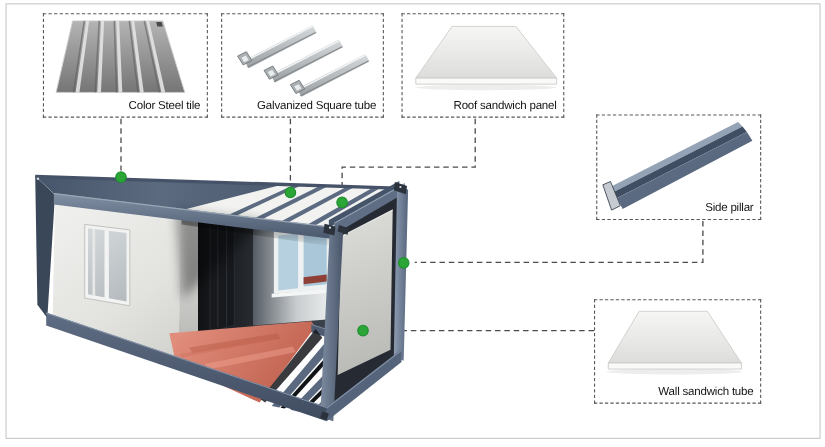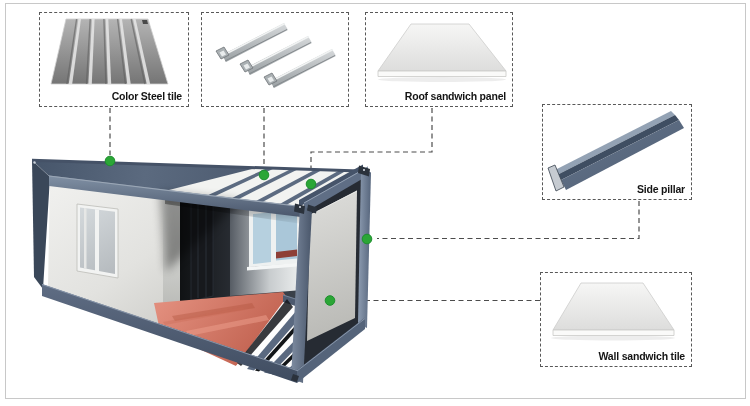--- a/index.html
+++ b/index.html
@@ -4,21 +4,21 @@
 <style>
   html,body{margin:0;padding:0;background:#fff;}
   .stage{position:relative;width:750px;height:406px;background:#ffffff;overflow:hidden;
          font-family:"Liberation Sans", sans-serif;}
   .page-frame{position:absolute;left:5px;top:3px;width:739px;height:394px;
               border:1px solid #c8c8c8;pointer-events:none;}
   .scene-svg{position:absolute;left:0;top:0;}
   .callout{position:absolute;border:1px dashed #585858;background:#ffffff;box-sizing:border-box;}
   .callout .thumb{position:absolute;left:0;top:0;}
   .callout .callout-label{position:absolute;right:6px;bottom:4px;
-      font-size:10.5px;font-weight:700;letter-spacing:-0.2px;color:#141414;white-space:nowrap;}
+      font-size:10.5px;font-weight:400;letter-spacing:-0.2px;color:#141414;white-space:nowrap;}
   .co1{left:39px;top:12px;width:150px;height:95px;}
   .co2{left:201px;top:12px;width:148px;height:95px;}
   .co3{left:365px;top:12px;width:148px;height:95px;}
   .co4{left:542px;top:104px;width:150px;height:96px;}
   .co5{left:540px;top:272px;width:152px;height:95px;}
 </style>
 </head>
 <body>
 
 <div class="stage">
@@ -254,20 +254,21 @@
         <polygon points="41.5,52.5 45.5,50.5 48,54.5 44,56.5" fill="#e9eced"></polygon>
       </g>
       <g>
         <polygon points="68,68 130,36 134,43 72,75" fill="url(#gTube)"></polygon>
         <line x1="69" y1="68.5" x2="131" y2="36.5" stroke="#f1f3f3" stroke-width="1.5"></line>
         <line x1="71" y1="74" x2="133" y2="42.5" stroke="#83888c" stroke-width="1"></line>
         <polygon points="62,64 70,60 75,68 67,72" fill="#aab0b3" stroke="#6e7477" stroke-width="0.8"></polygon>
         <polygon points="65.5,65.5 69.5,63.5 72,67.5 68,69.5" fill="#e9eced"></polygon>
       </g>
     </svg>
+    <span class="callout-label">Galvanized Square tube</span>
   </div>
 
   <div class="callout co4">
     <svg class="thumb" width="148" height="94" viewBox="0 0 148 94">
       <defs>
         <linearGradient id="gPillarSide" x1="0" y1="0" x2="1" y2="1">
           <stop offset="0" stop-color="#66768c"></stop>
             <stop offset="1" stop-color="#4e5d73"></stop>
         </linearGradient>
       </defs>
@@ -293,16 +294,16 @@
     </svg>
     <span class="callout-label">Roof sandwich panel</span>
   </div>
 
   <div class="callout co5">
     <svg class="thumb" width="150" height="93" viewBox="0 0 150 93">
       <ellipse cx="72" cy="65" rx="62" ry="2.5" fill="#000" opacity="0.07"></ellipse>
       <polygon points="40,10 102,10 133,57 12,57" fill="url(#gPanel)" stroke="#cdcdcb" stroke-width="0.8"></polygon>
       <polygon points="12,57 133,57 133,62.5 12,62.5" fill="#fafaf9" stroke="#c9c9c7" stroke-width="0.8"></polygon>
     </svg>
-    <span class="callout-label">Wall sandwich tile</span>
+    <span class="callout-label">Wall sandwich tube</span>
   </div>
 
 </div>
 
 </body></html>

